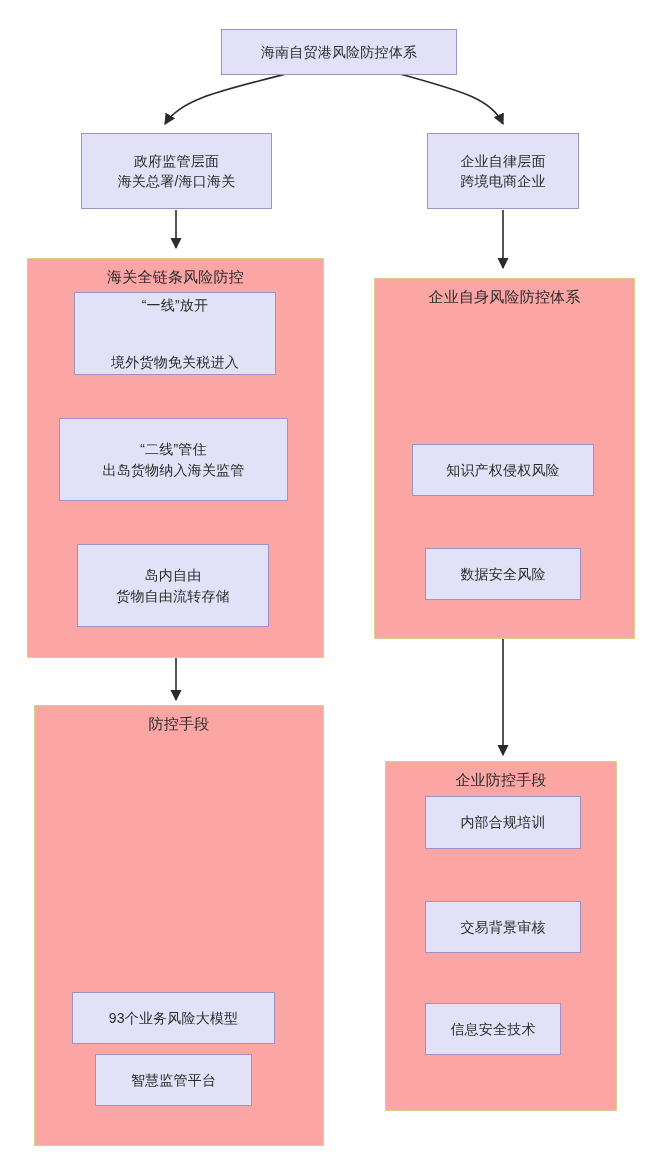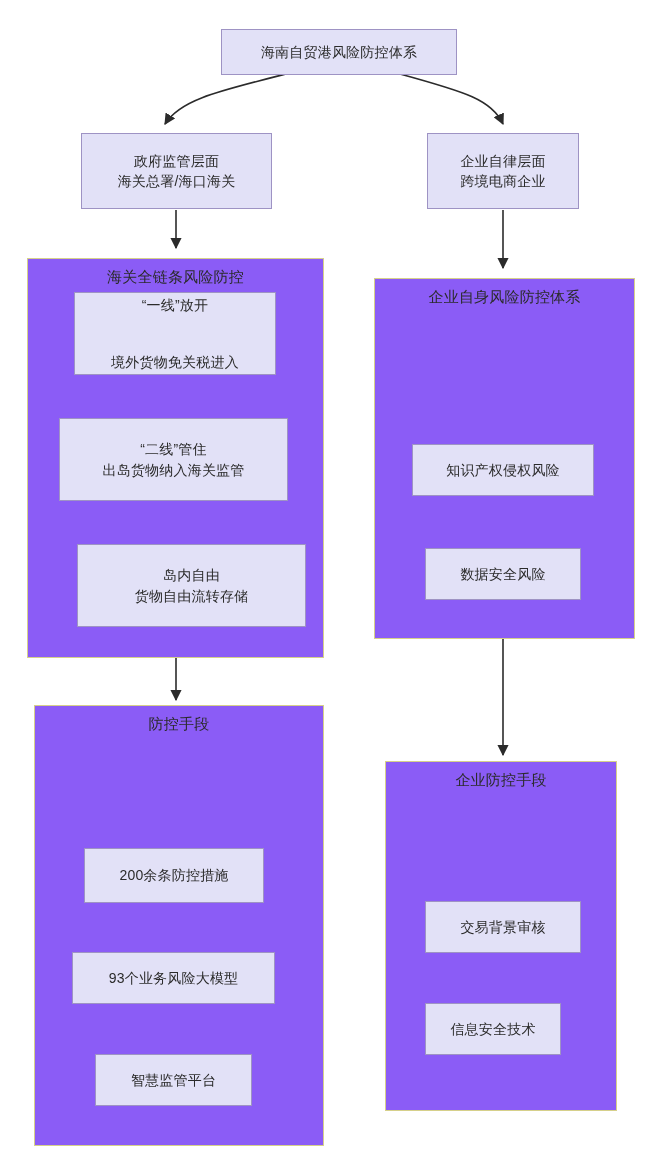--- a/index.html
+++ b/index.html
@@ -40,21 +40,21 @@
     font-size: 14px;
     line-height: 1.45;
     text-align: center;
     letter-spacing: 0.2px;
     z-index: 3;
   }
   .node .line2 { display: block; }
   .group {
     position: absolute;
     box-sizing: border-box;
-    background: #8b5cf6;
+    background: #fca5a5;
     border: 1px solid #d6d08a;
     z-index: 1;
   }
   .group-title {
     position: absolute;
     left: 0;
     right: 0;
     top: 9px;
     text-align: center;
     font-size: 15px;
@@ -106,50 +106,50 @@
     <div class="group-title">海关全链条风险防控</div>
   </div>
   <div class="node" style="left:74px; top:292px; width:202px; height:83px;gap:36px;">
     <span>“一线”放开</span>
     <span class="line2">境外货物免关税进入</span>
   </div>
   <div class="node" style="left:59px; top:418px; width:229px; height:83px;">
     <span>“二线”管住</span>
     <span class="line2">出岛货物纳入海关监管</span>
   </div>
-  <div class="node" style="left:77px; top:544px; width:229px; height:83px;">
+  <div class="node" style="left:77px; top:544px; width:192px; height:83px;">
     <span>岛内自由</span>
     <span class="line2">货物自由流转存储</span>
   </div>
 
   <div class="group" style="left:374px; top:278px; width:261px; height:361px;">
     <div class="group-title">企业自身风险防控体系</div>
   </div>
   <div class="node" style="left:412px; top:444px; width:182px; height:52px;">
     <span>知识产权侵权风险</span>
   </div>
   <div class="node" style="left:425px; top:548px; width:156px; height:52px;">
     <span>数据安全风险</span>
   </div>
 
   <div class="group" style="left:34px; top:705px; width:290px; height:441px;">
     <div class="group-title">防控手段</div>
   </div>
-  <div class="node" style="left:84px; top:848px; width:180px; height:55px;">
-    <span>200余条防控措施</span>
-  </div>
-  <div class="node" style="left:72px; top:952px; width:203px; height:52px;">
+  <div class="node" style="left:72px; top:992px; width:203px; height:52px;">
     <span>93个业务风险大模型</span>
   </div>
   <div class="node" style="left:95px; top:1054px; width:157px; height:52px;">
     <span>智慧监管平台</span>
   </div>
 
   <div class="group" style="left:385px; top:761px; width:232px; height:350px;">
     <div class="group-title">企业防控手段</div>
+  </div>
+  <div class="node" style="left:425px; top:796px; width:156px; height:53px;">
+    <span>内部合规培训</span>
   </div>
   <div class="node" style="left:425px; top:901px; width:156px; height:52px;">
     <span>交易背景审核</span>
   </div>
   <div class="node" style="left:425px; top:1003px; width:136px; height:52px;">
     <span>信息安全技术</span>
   </div>
 
 </div>
 

